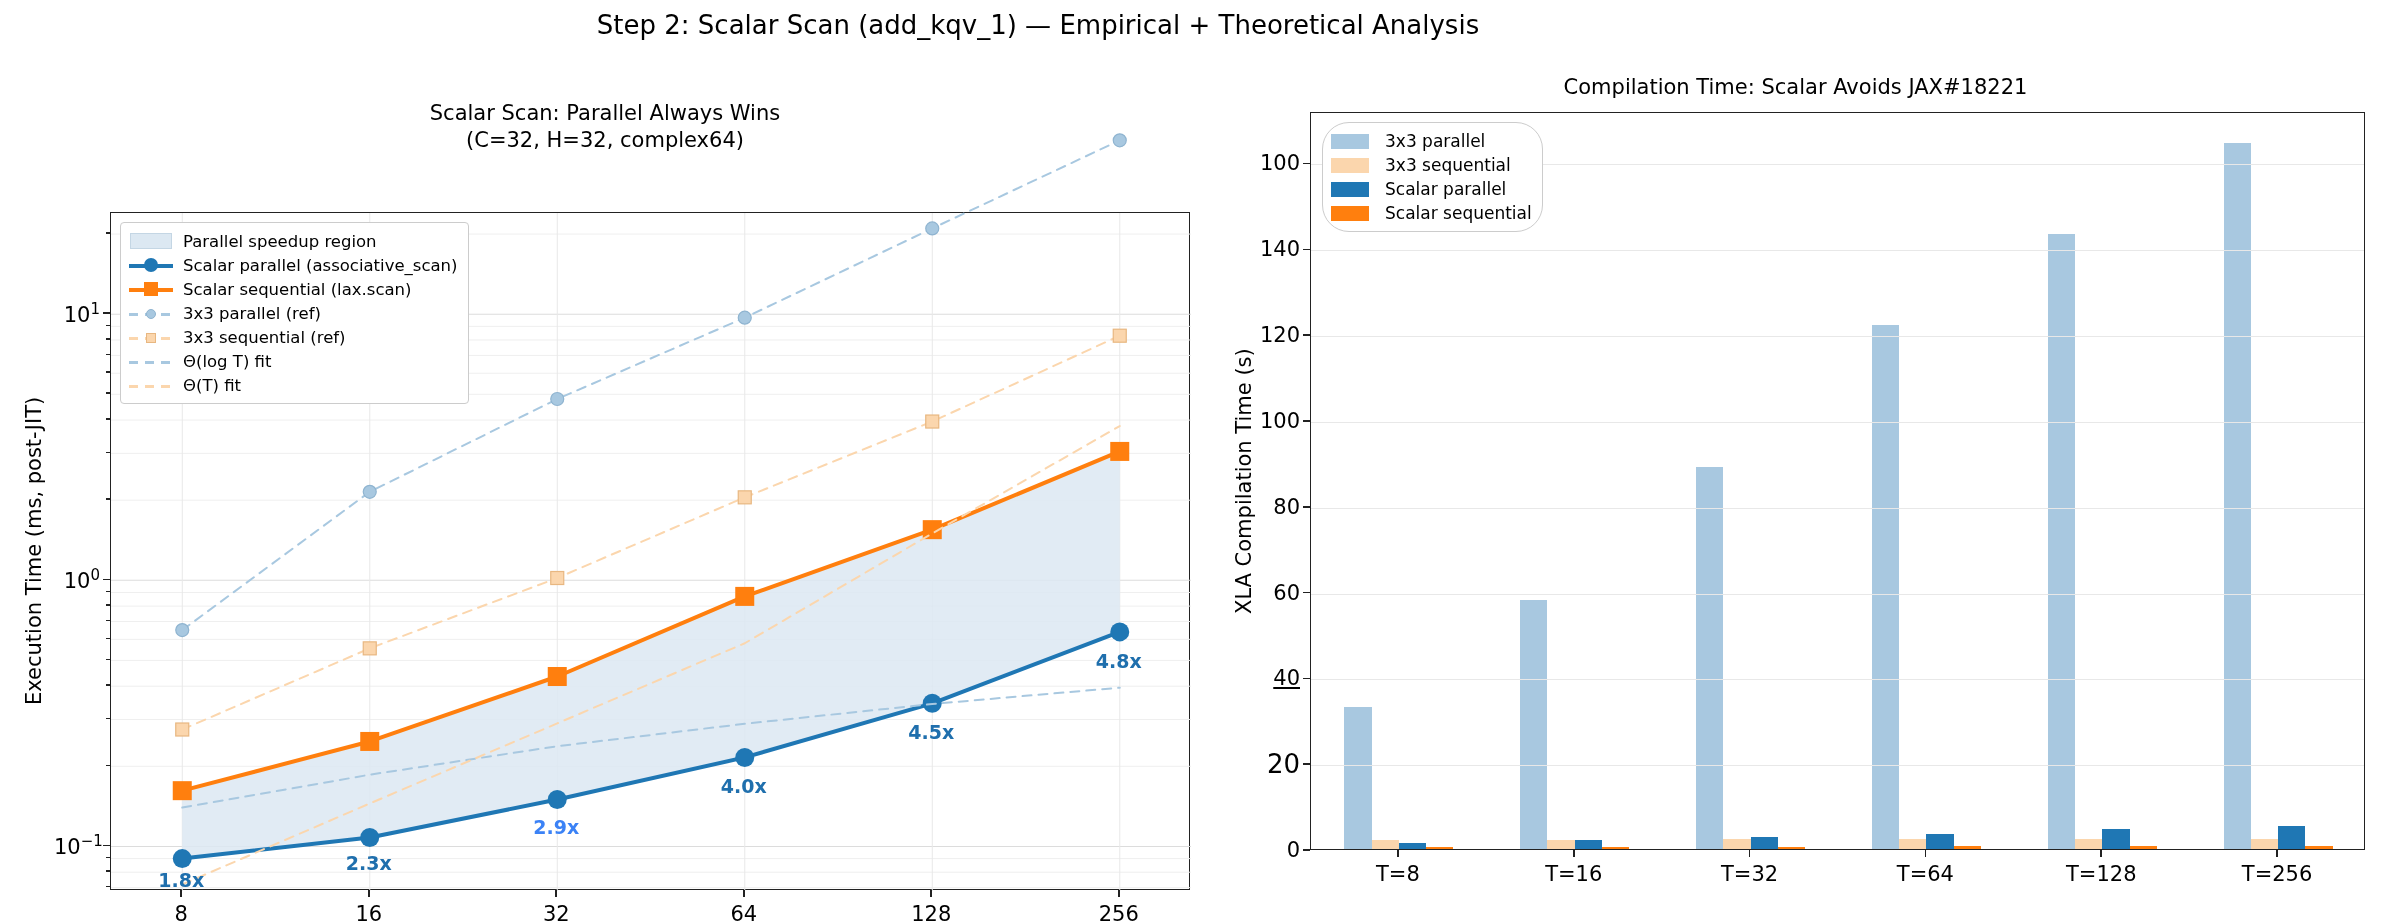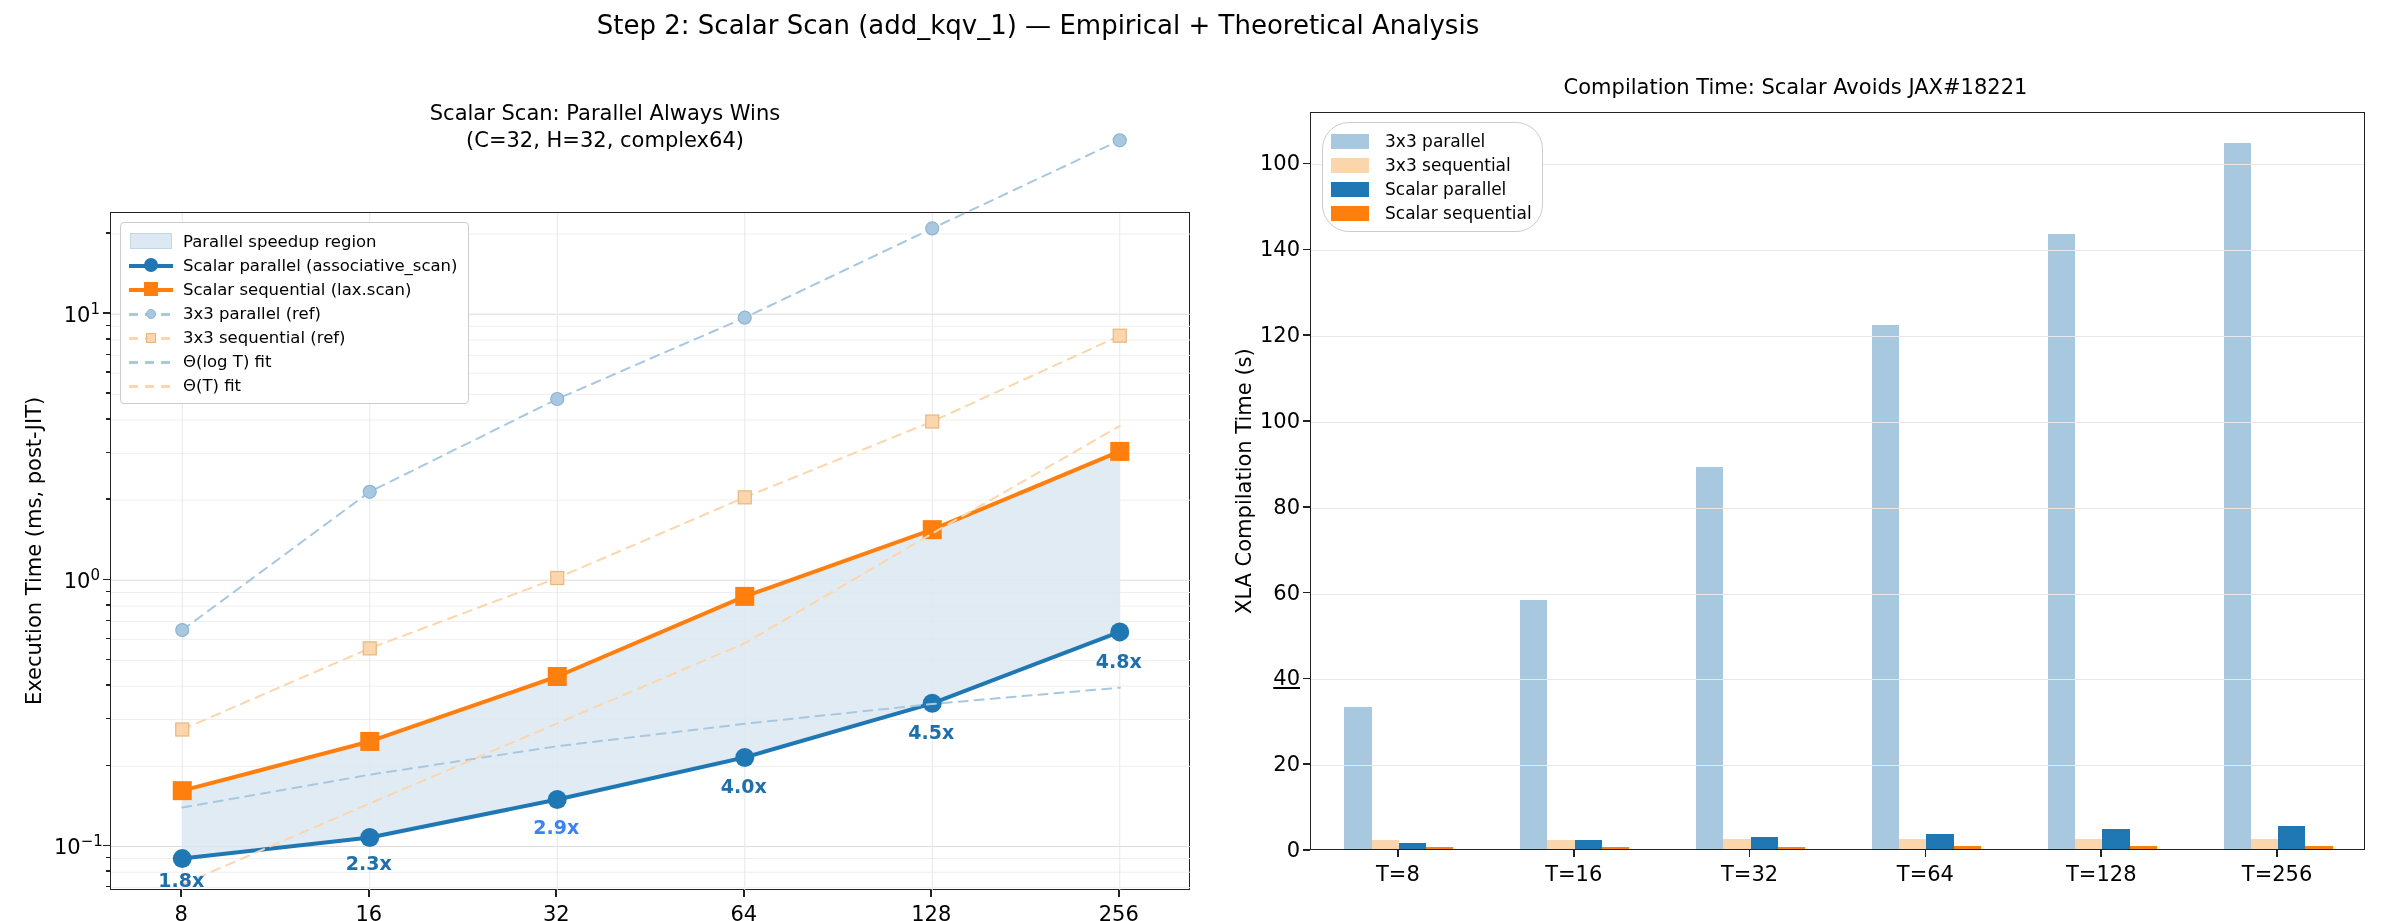--- a/index.html
+++ b/index.html
@@ -343,21 +343,21 @@
         <div class="gridline-h" style="top: 394.744px; background: rgb(232, 232, 232);"></div>
         <div class="gridline-h" style="top: 308.93px; background: rgb(232, 232, 232);"></div>
         <div class="gridline-h" style="top: 223.116px; background: rgb(232, 232, 232);"></div>
         <div class="gridline-h" style="top: 137.302px; background: rgb(232, 232, 232);"></div>
         <div class="gridline-h" style="top: 51.4884px; background: rgb(232, 232, 232);"></div>
       </div>
 
     <div id="right-ticks">
         <div class="tick-label ytick-l" style="left: 38px; top: 790px; width: 52px; font-size: 21px;">0</div>
         <div class="tickmark-y" style="left: 93px; top: 789.2px;"></div>
-        <div class="tick-label ytick-l" style="left: 38px; top: 704.186px; width: 52px; font-size: 21px; text-align: right;">20</div>
+        <div class="tick-label ytick-l" style="left: 38px; top: 704.186px; width: 52px; font-size: 26px; text-align: right;">20</div>
         <div class="tickmark-y" style="left: 93px; top: 703.386px;"></div>
         <div class="tick-label ytick-l" style="left: 38px; top: 618.372px; width: 52px; font-size: 21px; text-decoration: underline;">40</div>
         <div class="tickmark-y" style="left: 93px; top: 617.572px;"></div>
         <div class="tick-label ytick-l" style="left: 38px; top: 532.558px; width: 52px; font-size: 21px;">60</div>
         <div class="tickmark-y" style="left: 93px; top: 531.758px;"></div>
         <div class="tick-label ytick-l" style="left: 38px; top: 446.744px; width: 52px; font-size: 21px;">80</div>
         <div class="tickmark-y" style="left: 93px; top: 445.944px;"></div>
         <div class="tick-label ytick-l" style="left: 38px; top: 360.93px; width: 52px; font-size: 21px;">100</div>
         <div class="tickmark-y" style="left: 93px; top: 360.13px;"></div>
         <div class="tick-label ytick-l" style="left: 38px; top: 275.116px; width: 52px; font-size: 21px;">120</div>

